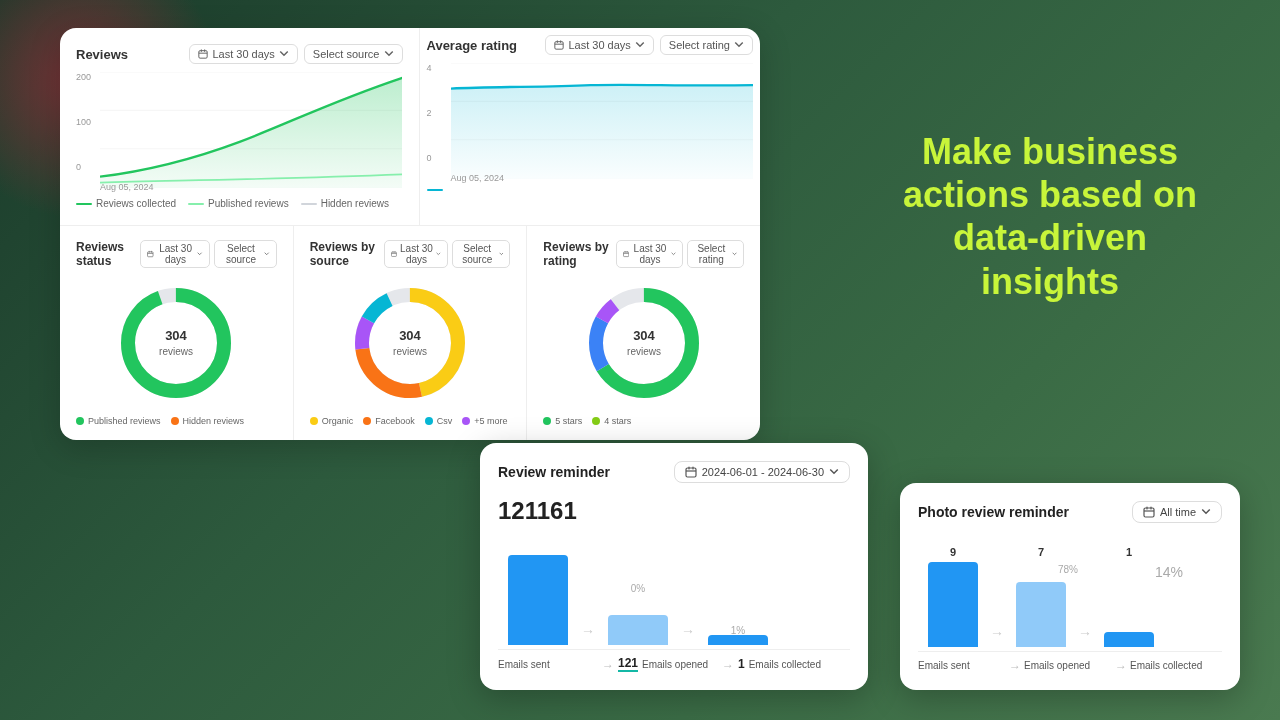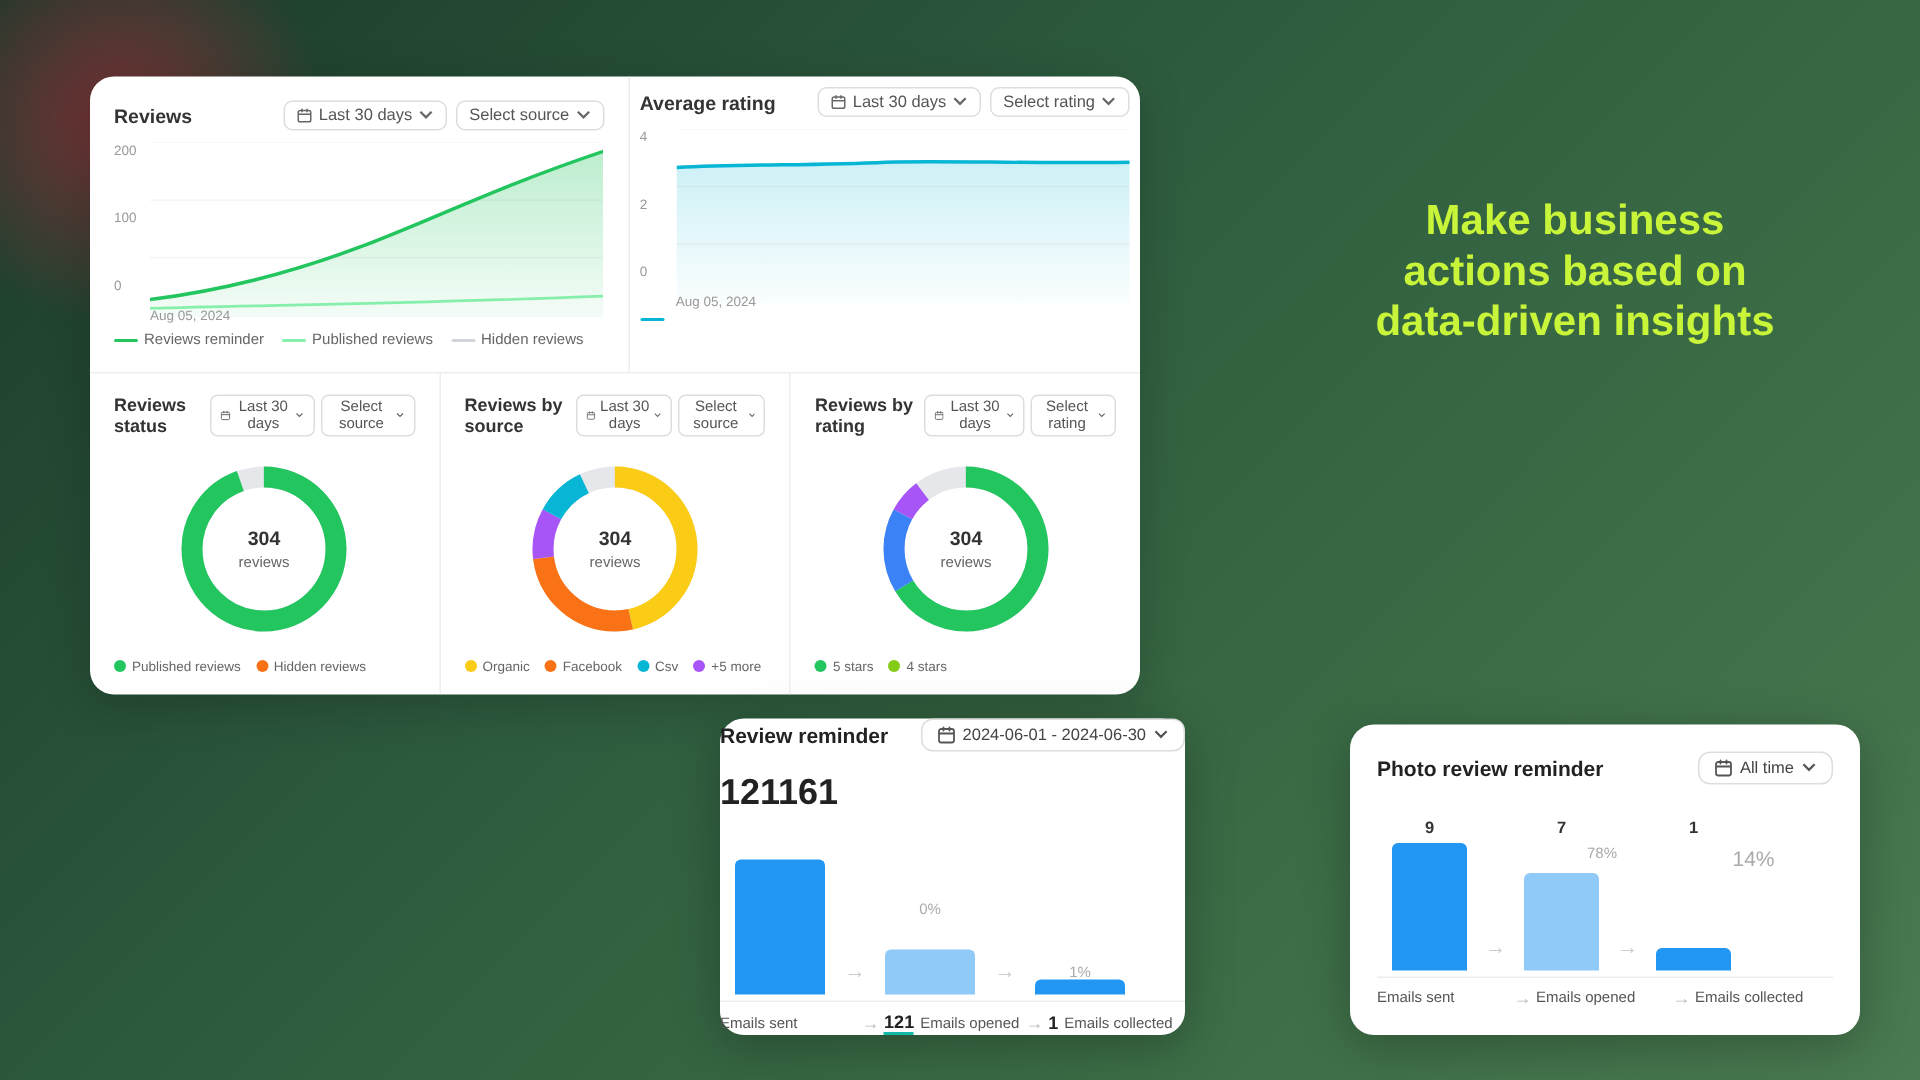--- a/index.html
+++ b/index.html
@@ -20,21 +20,21 @@
       width: 280px;
       height: 280px;
       background: radial-gradient(circle, rgba(180,40,60,0.6) 0%, transparent 70%);
       border-radius: 50%;
       pointer-events: none;
     }
 
     
     .main-card {
       position: absolute;
-      top: 51px;
+      top: 28px;
       left: 60px;
       width: 700px;
       background: #fff;
       border-radius: 16px;
       padding: 0;
       box-shadow: 0 8px 32px rgba(0,0,0,0.2);
       overflow: hidden;
     }
 
     .card-top {
@@ -224,34 +224,35 @@
     
     .headline {
       position: absolute;
       top: 130px;
       right: 60px;
       width: 340px;
       text-align: center;
     }
 
     .headline-text {
-      font-size: 28px;
+      font-size: 36px;
       font-weight: 800;
       color: #c8f53a;
       line-height: 1.2;
     }
 
     
     .reminder-card {
       position: absolute;
       bottom: 30px;
       left: 480px;
-      width: 310px;
+      width: 388px;
       background: #fff;
       border-radius: 16px;
+      padding: 18px;
       box-shadow: 0 8px 32px rgba(0,0,0,0.25);
     }
 
     
     .photo-reminder-card {
       position: absolute;
       bottom: 30px;
       right: 40px;
       width: 340px;
       background: #fff;
@@ -348,21 +349,21 @@
           <path d="M0,90 C40,85 80,75 120,60 C160,45 200,25 260,5" stroke="#22c55e" stroke-width="2" fill="none"></path>
           <path d="M0,90 C40,85 80,75 120,60 C160,45 200,25 260,5 L260,100 L0,100 Z" fill="url(#greenGrad)"></path>
 
           <path d="M0,95 C80,93 160,92 260,88" stroke="#86efac" stroke-width="1.5" fill="none" stroke-dasharray="0"></path>
         </svg>
         <span class="x-label">Aug 05, 2024</span>
       </div>
       <div class="chart-legend">
         <div class="legend-item">
           <div class="legend-dot" style="background:#22c55e;"></div>
-          <span>Reviews reminder</span>
+          <span>Reviews collected</span>
         </div>
         <div class="legend-item">
           <div class="legend-dot" style="background:#86efac;"></div>
           <span>Published reviews</span>
         </div>
         <div class="legend-item">
           <div class="legend-dot" style="background:#d1d5db;"></div>
           <span>Hidden reviews</span>
         </div>
       </div>

